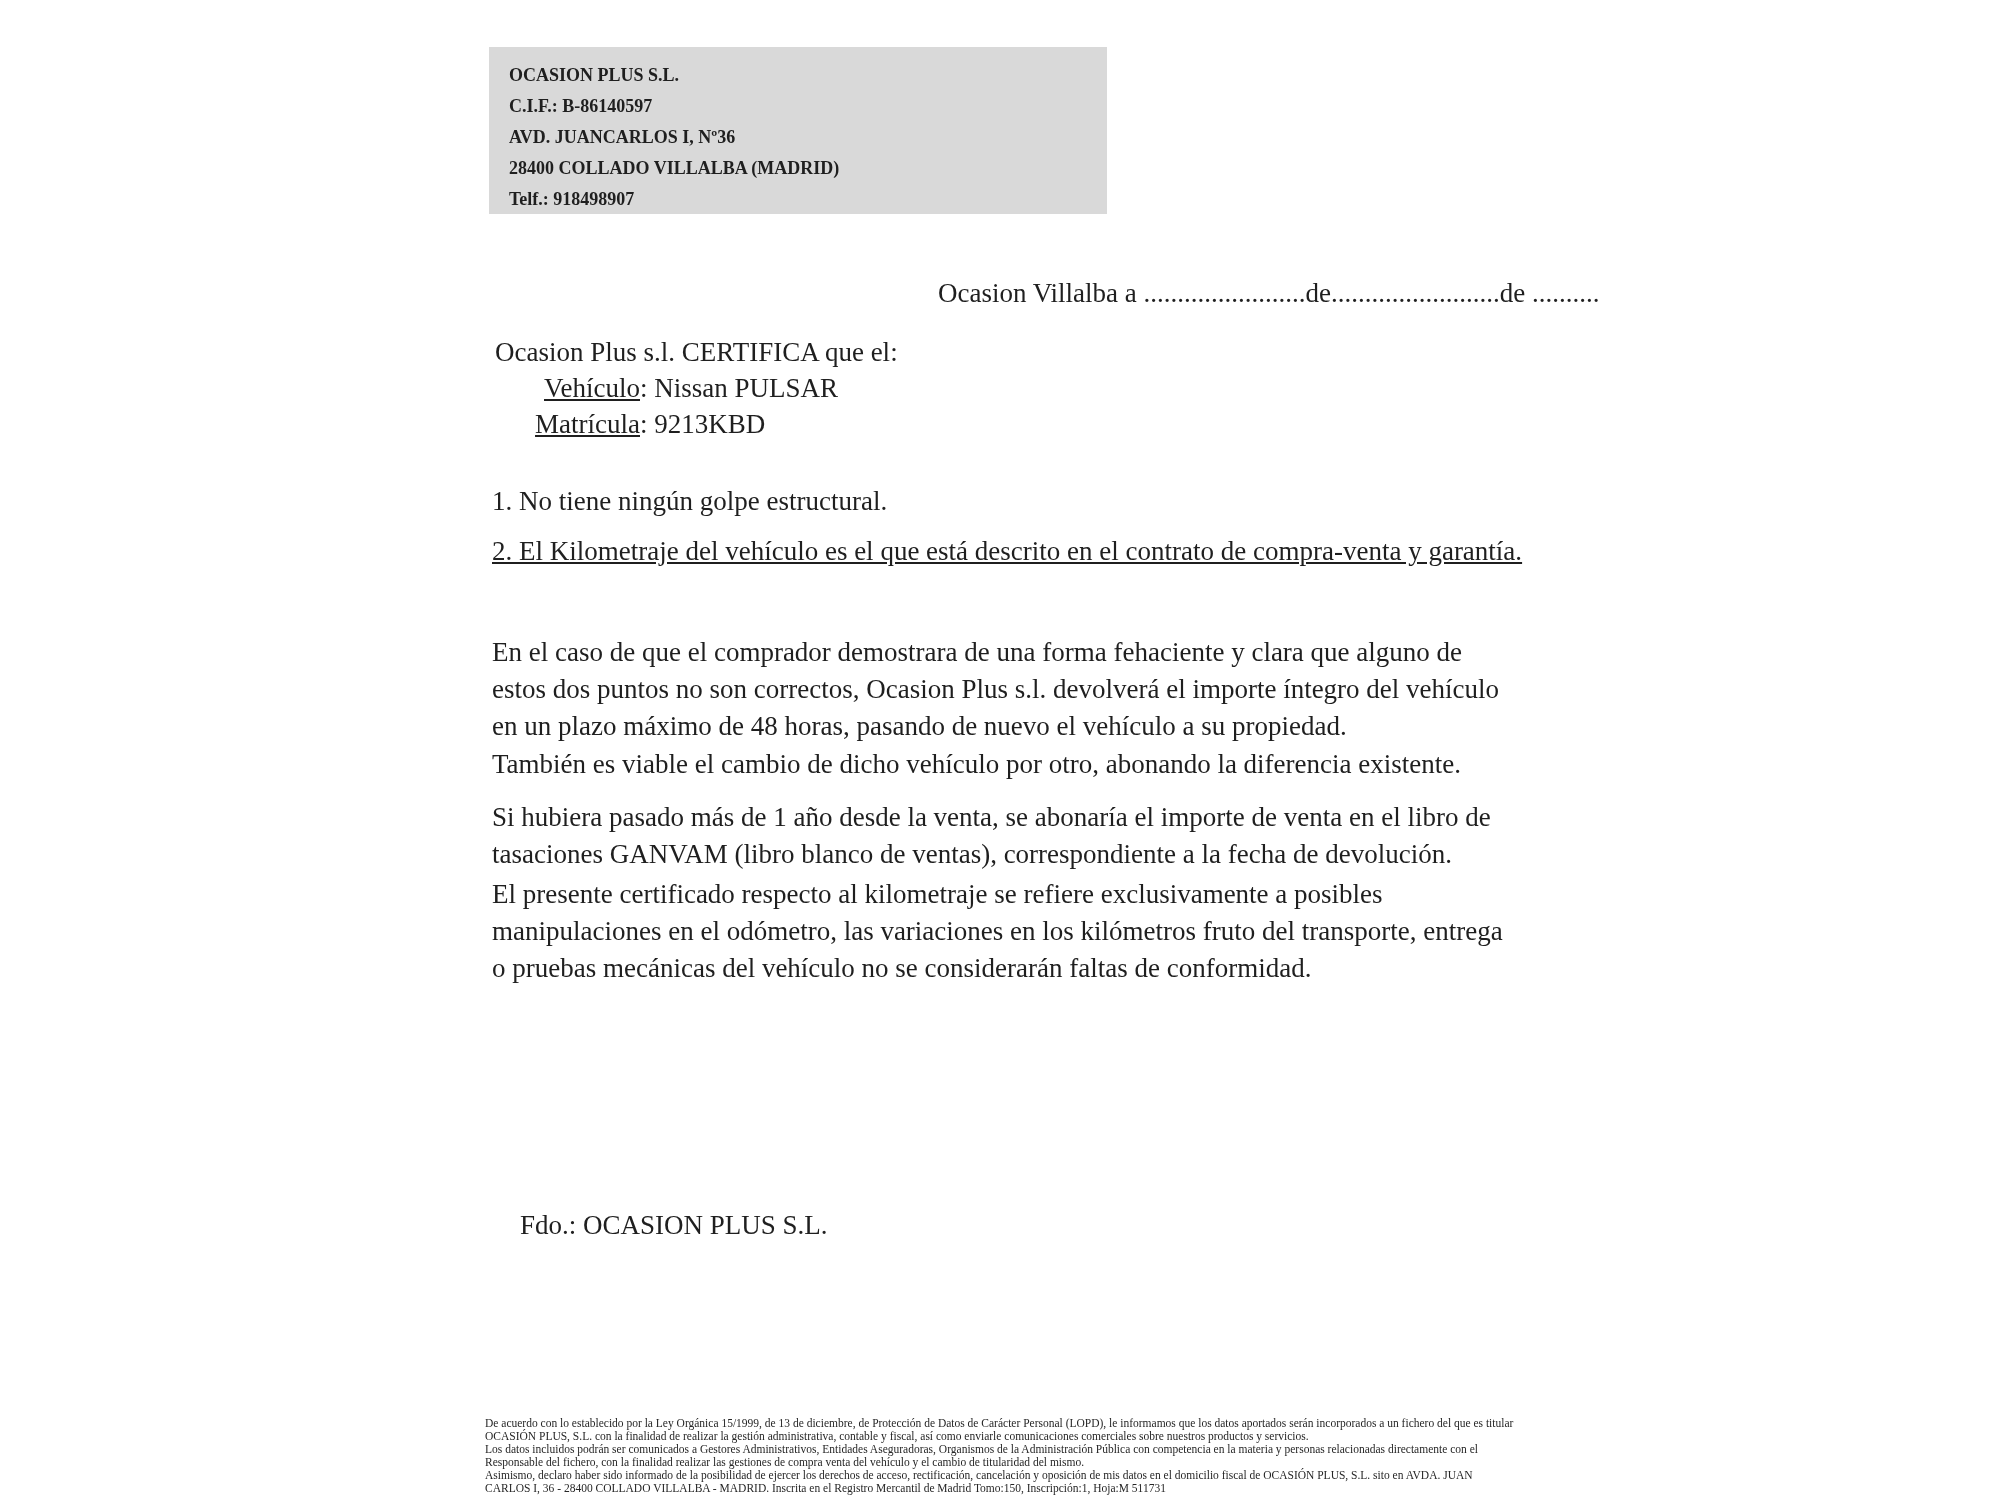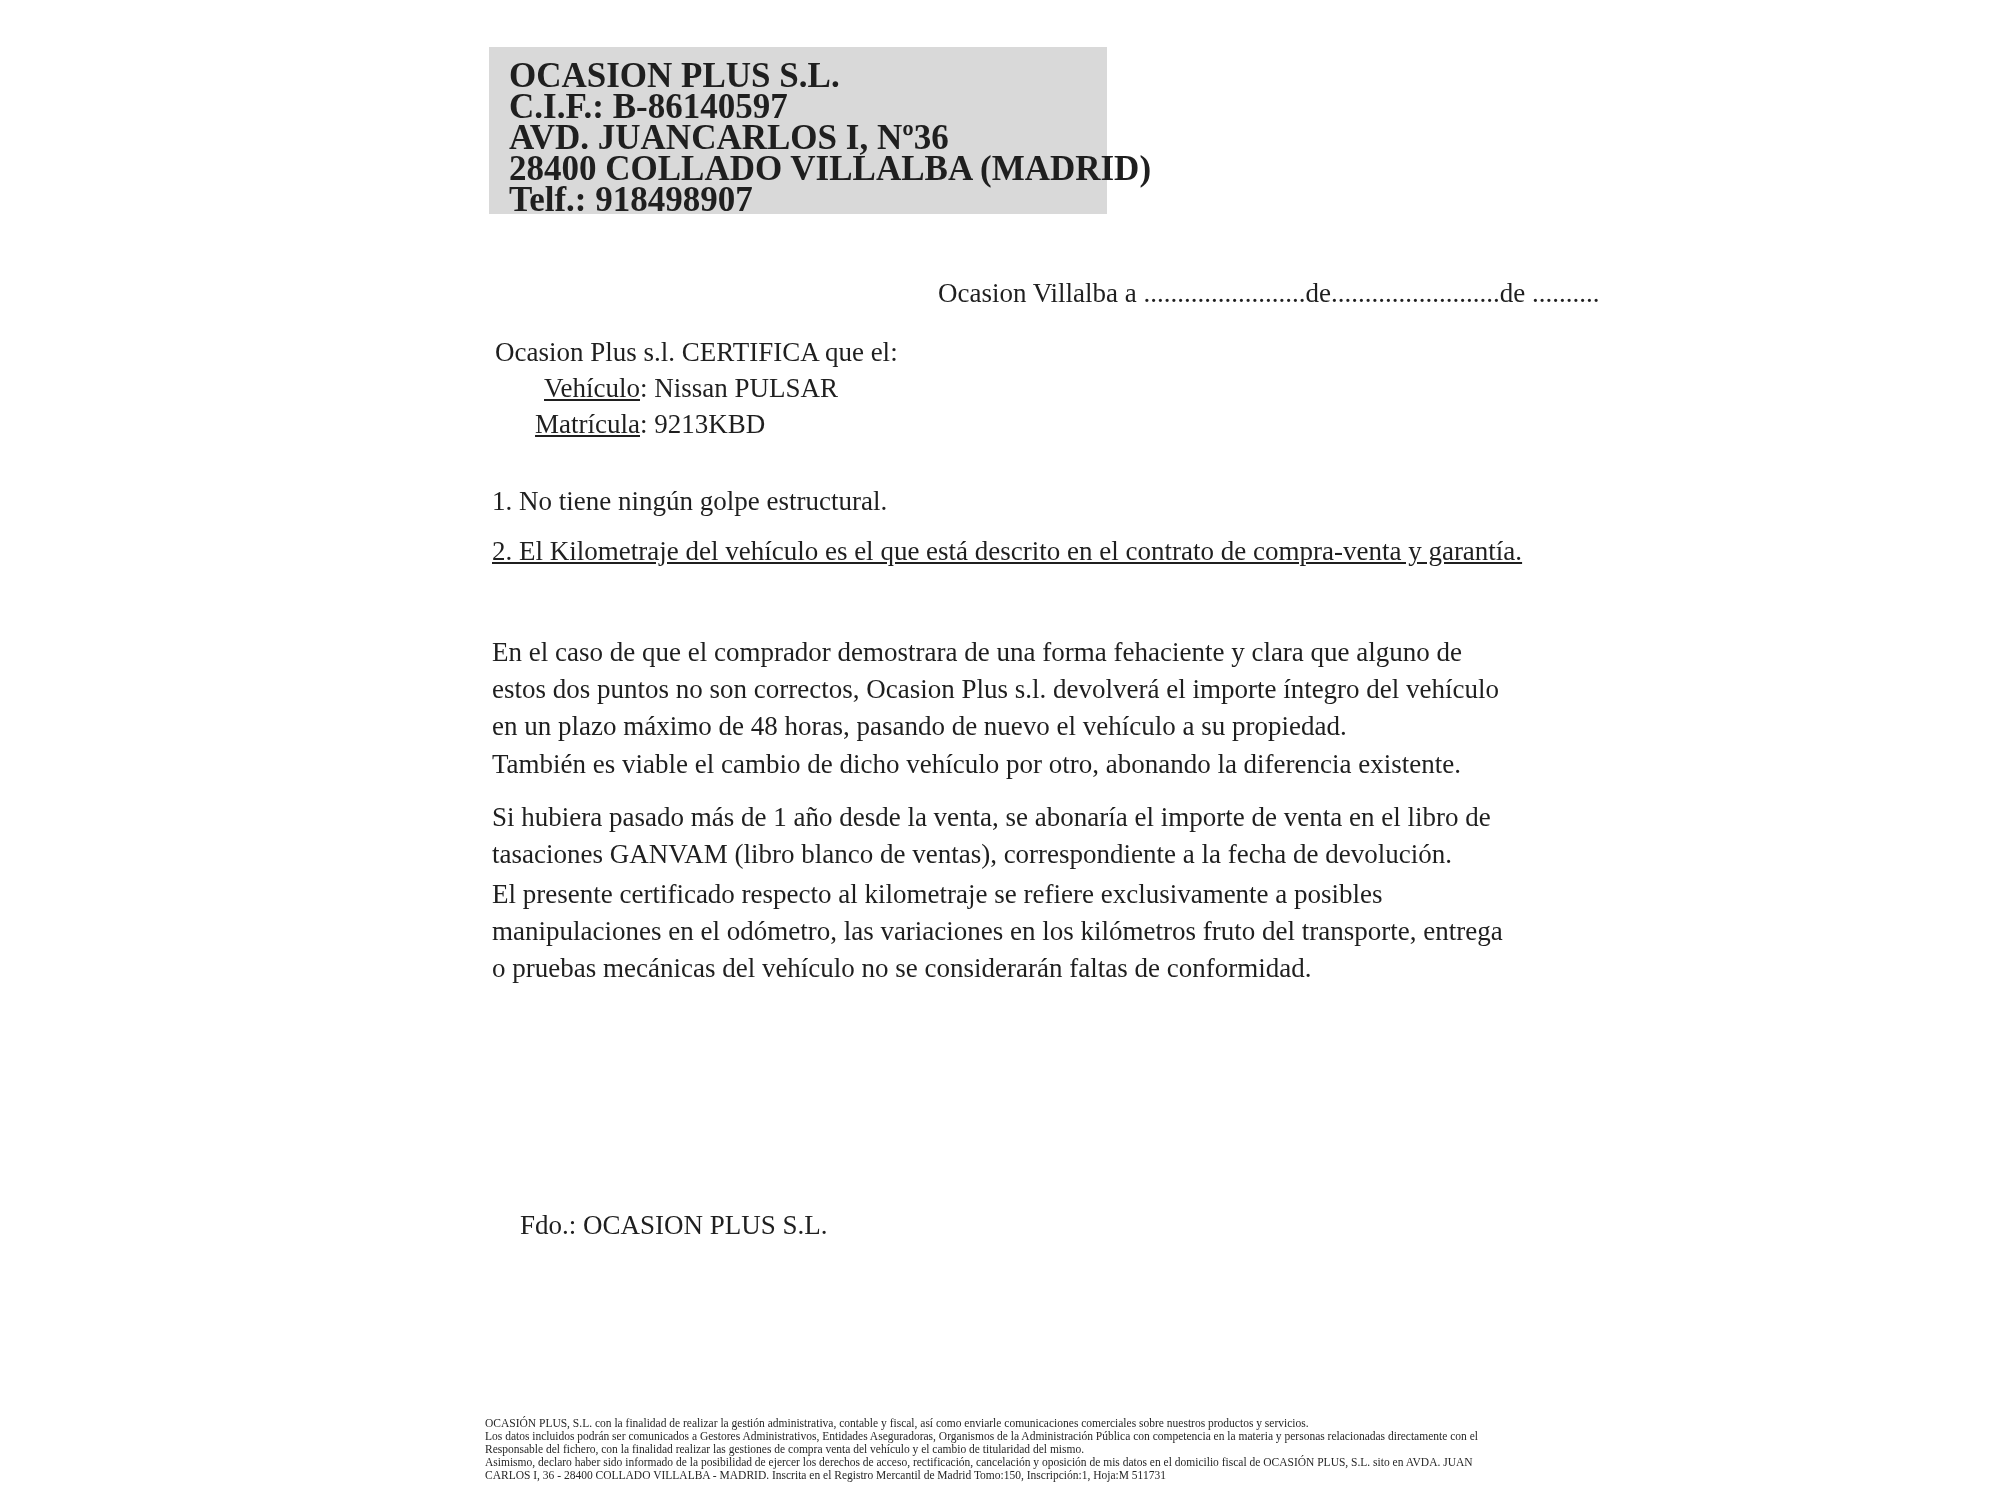--- a/index.html
+++ b/index.html
@@ -16,21 +16,21 @@
   .header-box {
     position: absolute;
     left: 489px;
     top: 47px;
     width: 618px;
     height: 167px;
     background: #d9d9d9;
     box-sizing: border-box;
     padding: 13px 10px 0 20px;
     font-weight: bold;
-    font-size: 35px;
+    font-size: 18px;
     line-height: 31px;
     white-space: nowrap;
   }
 
   .date-line {
     position: absolute;
     left: 938px;
     top: 278px;
     font-size: 27px;
     white-space: nowrap;
@@ -121,20 +121,21 @@
   <div class="point point-2">2. El Kilometraje del vehículo es el que está descrito en el contrato de compra-venta y garantía.</div>
 
   <div class="para para-1">En el caso de que el comprador demostrara de una forma fehaciente y clara que alguno de estos dos puntos no son correctos, Ocasion Plus s.l. devolverá el importe íntegro del vehículo en un plazo máximo de 48 horas, pasando de nuevo el vehículo a su propiedad.</div>
   <div class="para para-2">También es viable el cambio de dicho vehículo por otro, abonando la diferencia existente.</div>
   <div class="para para-3">Si hubiera pasado más de 1 año desde la venta, se abonaría el importe de venta en el libro de tasaciones GANVAM (libro blanco de ventas), correspondiente a la fecha de devolución.</div>
   <div class="para para-4">El presente certificado respecto al kilometraje se refiere exclusivamente a posibles manipulaciones en el odómetro, las variaciones en los kilómetros fruto del transporte, entrega o pruebas mecánicas del vehículo no se considerarán faltas de conformidad.</div>
 
   <div class="signature">Fdo.: OCASION PLUS S.L.</div>
 
   <div class="legal">
+    <div>De acuerdo con lo establecido por la Ley Orgánica 15/1999, de 13 de diciembre, de Protección de Datos de Carácter Personal (LOPD), le informamos que los datos aportados serán incorporados a un fichero del que es titular</div>
     <div>OCASIÓN PLUS, S.L. con la finalidad de realizar la gestión administrativa, contable y fiscal, así como enviarle comunicaciones comerciales sobre nuestros productos y servicios.</div>
     <div>Los datos incluidos podrán ser comunicados a Gestores Administrativos, Entidades Aseguradoras, Organismos de la Administración Pública con competencia en la materia y personas relacionadas directamente con el</div>
     <div>Responsable del fichero, con la finalidad realizar las gestiones de compra venta del vehículo y el cambio de titularidad del mismo.</div>
     <div>Asimismo, declaro haber sido informado de la posibilidad de ejercer los derechos de acceso, rectificación, cancelación y oposición de mis datos en el domicilio fiscal de OCASIÓN PLUS, S.L. sito en AVDA. JUAN</div>
     <div>CARLOS I, 36 - 28400 COLLADO VILLALBA - MADRID. Inscrita en el Registro Mercantil de Madrid Tomo:150, Inscripción:1, Hoja:M 511731</div>
   </div>
 
 </div>
 
 </body></html>

